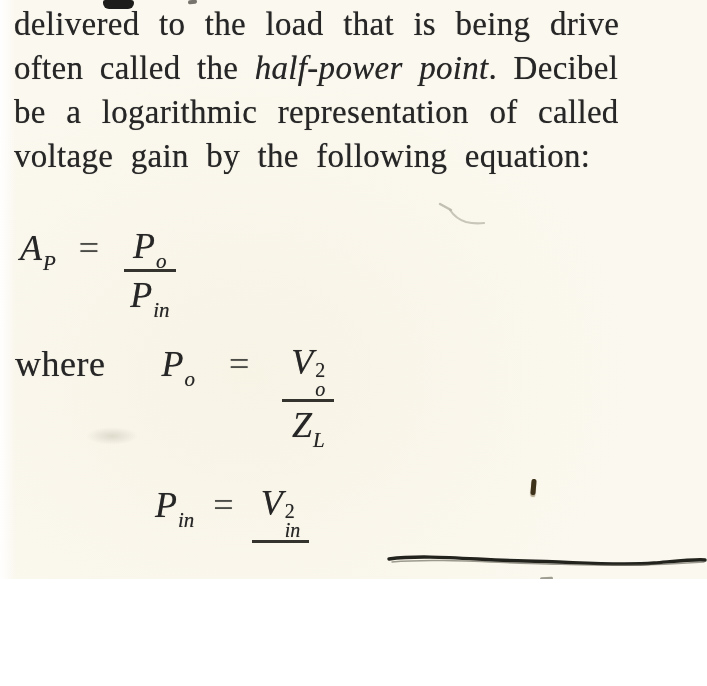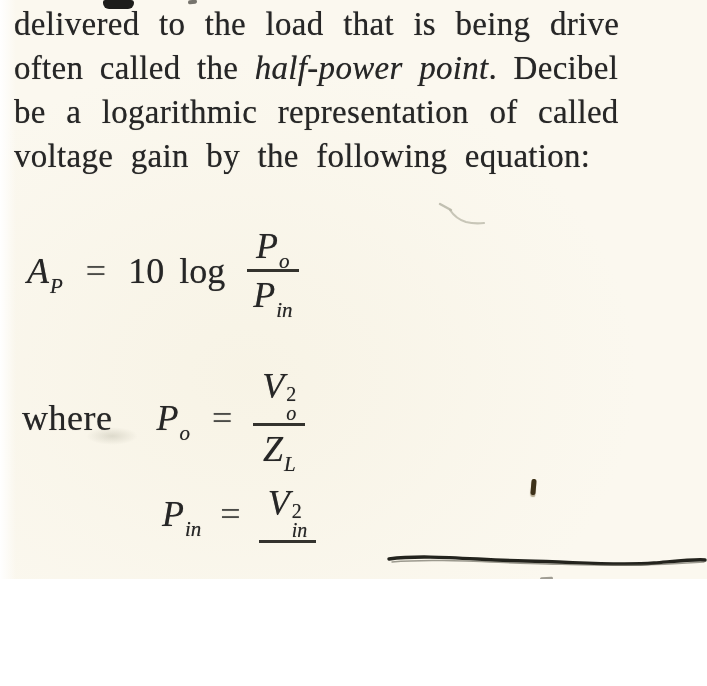--- a/index.html
+++ b/index.html
@@ -17,24 +17,24 @@
   
   .para{position:absolute;left:14px;top:2px;width:820px;}
   .pline{white-space:nowrap;font-size:33px;line-height:44px;letter-spacing:0.3px;
          text-shadow:0 0 0.7px rgba(45,45,45,0.65);}
   .pl1{word-spacing:11px;}
   .pl2{word-spacing:8px;}
   .pl3{word-spacing:12px;}
   .pl4{word-spacing:9px;}
   .it{font-style:italic;margin-top:40px;}
   
-  .eq{position:absolute;display:flex;align-items:center;font-size:36px;
-      text-shadow:0 0 0.7px rgba(45,45,45,0.6);margin-left:7px;}
+  .eq{position:absolute;display:flex;font-size:36px;
+      text-shadow:0 0 0.7px rgba(45,45,45,0.6);}
   .eq1{left:20px;top:227px;gap:23px;}
-  .eq2{left:15px;top:367px;gap:22px;}
+  .eq2{left:15px;top:343px;gap:34px;}
   .eq3{left:155px;top:484px;gap:19px;}
   .var{font-style:italic;white-space:nowrap;}
   .where-label{font-style:normal;margin-right:22px;letter-spacing:0.5px;}
   .msub{font-size:21px;font-style:italic;position:relative;top:10px;margin-left:1px;}
   .eqsign{font-style:normal;color:#4b4b47;letter-spacing:-1px;}
   .op{font-style:normal;word-spacing:6px;margin-right:-4px;}
   .frac{display:inline-flex;flex-direction:column;align-items:center;line-height:1.08;}
   .frac .num{padding:0 9px 3px;border-bottom:3px solid #34332e;display:inline-block;}
   .frac .den{padding:4px 9px 0;display:inline-block;}
   .stack{display:inline-flex;flex-direction:column;align-items:flex-start;
@@ -74,21 +74,20 @@
       <span>be a logarithmic representation of called</span>
     </div>
     <div class="pline pl4">
       <span>voltage gain by the following equation:</span>
     </div>
   </div>
 
   <div class="eq eq1">
     <span class="var"><span>A</span><span class="msub">P</span></span>
     <span class="eqsign">=</span>
-    <span class="op">10 log</span>
     <span class="frac">
       <span class="num"><span class="var"><span>P</span><span class="msub">o</span></span></span>
       <span class="den"><span class="var"><span>P</span><span class="msub">in</span></span></span>
     </span>
   </div>
 
   <div class="eq eq2">
     <span class="where-label">where</span>
     <span class="var"><span>P</span><span class="msub">o</span></span>
     <span class="eqsign">=</span>

